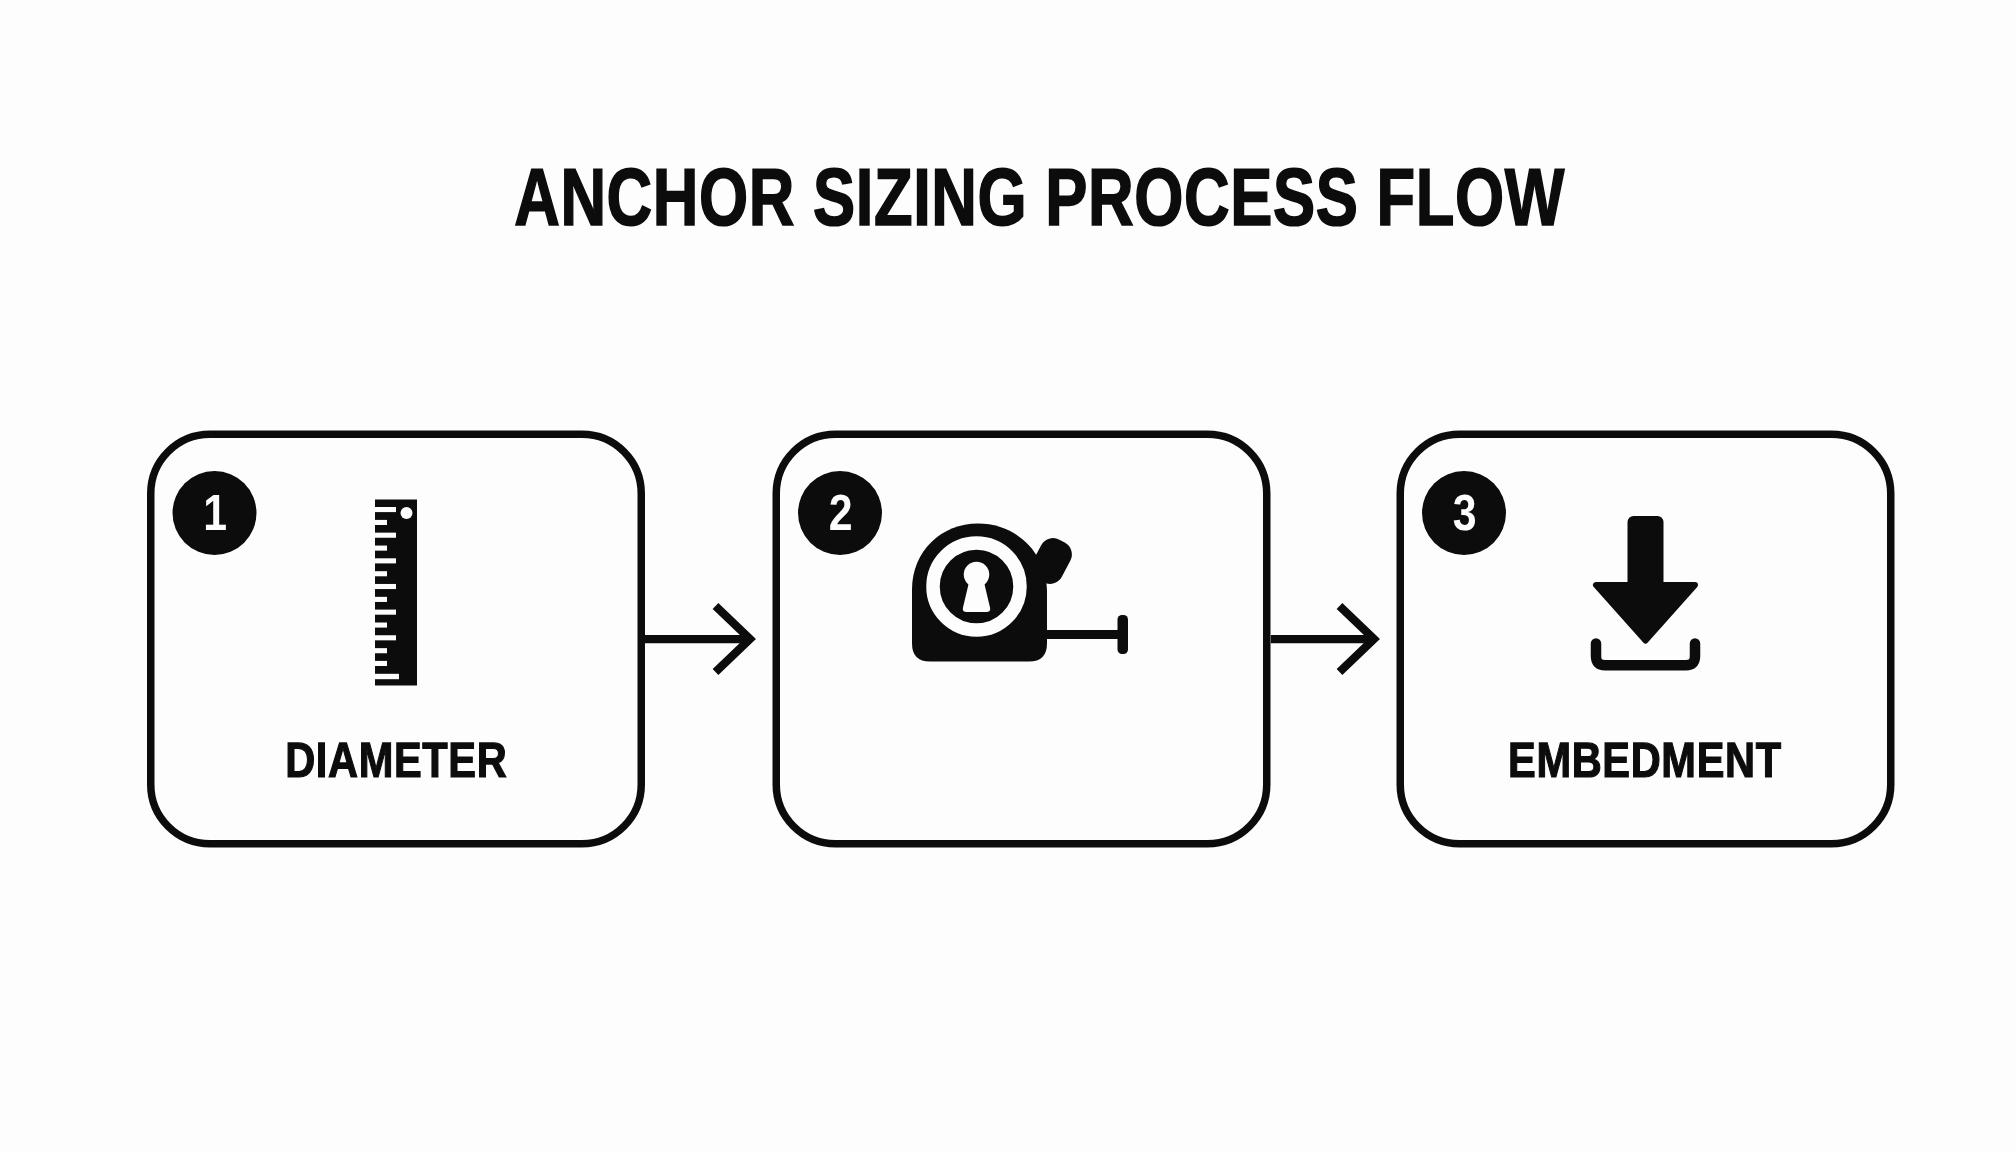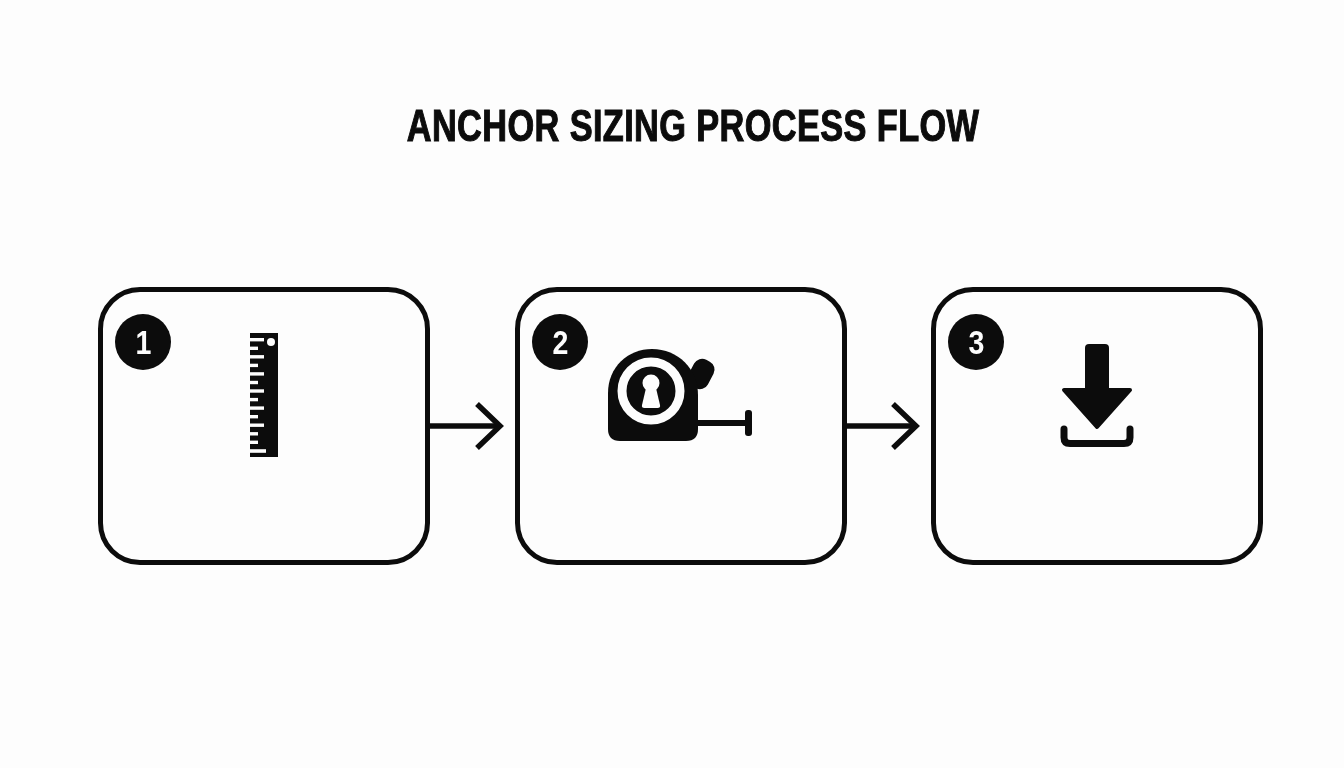--- a/index.html
+++ b/index.html
@@ -14,21 +14,21 @@
   }
   .title {
     position: absolute;
     top: 101px;
     left: 0;
     width: 100%;
     box-sizing: border-box;
     padding-left: 42px;
     margin: 0;
     text-align: center;
-    font-size: 44px;
+    font-size: 54px;
     font-weight: 700;
     white-space: nowrap;
     -webkit-text-stroke: 1.1px #0c0c0c;
   }
   .squeeze-title {
     display: inline-block;
     transform: scaleX(0.78);
     transform-origin: center;
     letter-spacing: 0.5px;
   }
@@ -126,20 +126,23 @@
           <rect x="1" y="65.9" width="8" height="3.4" fill="#fdfdfd"></rect>
           <rect x="1" y="74.4" width="14" height="3.4" fill="#fdfdfd"></rect>
           <rect x="1" y="83.0" width="8" height="3.4" fill="#fdfdfd"></rect>
           <rect x="1" y="91.5" width="14" height="3.4" fill="#fdfdfd"></rect>
           <rect x="1" y="100.1" width="8" height="3.4" fill="#fdfdfd"></rect>
           <rect x="1" y="108.6" width="8" height="3.4" fill="#fdfdfd"></rect>
           <rect x="1" y="117.2" width="16" height="3.6" fill="#fdfdfd"></rect>
           <circle cx="22" cy="10" r="4" fill="#fdfdfd"></circle>
         </svg>
       </div>
+      <div class="card-label">
+        <span class="squeeze">DIAMETER</span>
+      </div>
     </div>
 
     <div class="connector c1">
       <svg width="85" height="60" viewBox="0 0 85 60" aria-hidden="true">
         <line x1="0" y1="30" x2="68" y2="30" stroke="#0c0c0c" stroke-width="5.5"></line>
         <polyline points="47,8 70,30 47,52" fill="none" stroke="#0c0c0c" stroke-width="5.5"></polyline>
       </svg>
     </div>
 
     <div class="card">
@@ -170,16 +173,19 @@
       <div class="badge">
         <span class="squeeze">3</span>
       </div>
       <div class="icon-wrap">
         <svg width="78" height="106" viewBox="0 0 78 106" aria-hidden="true">
           <rect x="27" y="2" width="24" height="50" rx="4" fill="#0c0c0c"></rect>
           <path d="M6,48 L72,48 L39,85 Z" fill="#0c0c0c" stroke="#0c0c0c" stroke-width="4" stroke-linejoin="round"></path>
           <path d="M6,87 v8.5 q0,6 6,6 h54 q6,0 6,-6 v-8.5" fill="none" stroke="#0c0c0c" stroke-width="7" stroke-linecap="round"></path>
         </svg>
       </div>
+      <div class="card-label">
+        <span class="squeeze">EMBEDMENT</span>
+      </div>
     </div>
 
   </div>
 </div>
 
 </body></html>

